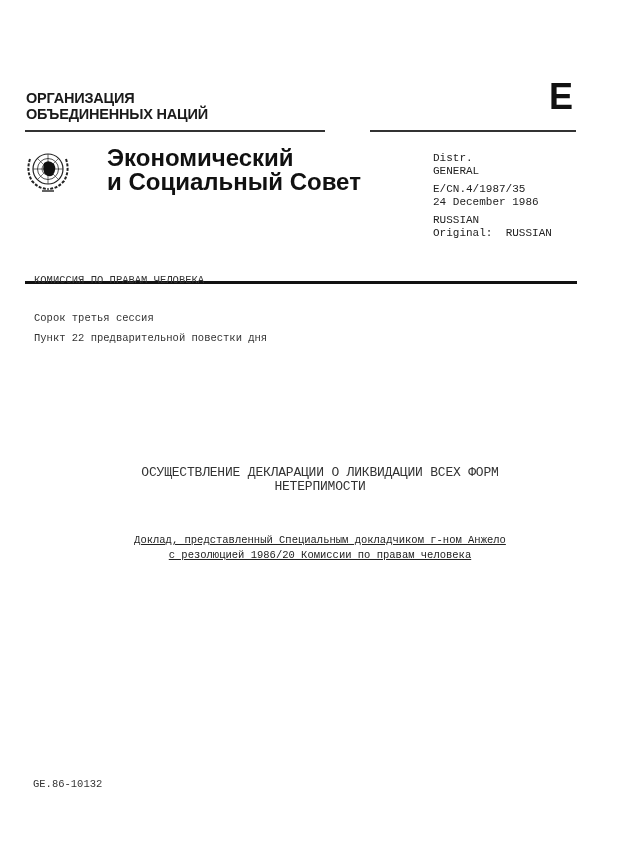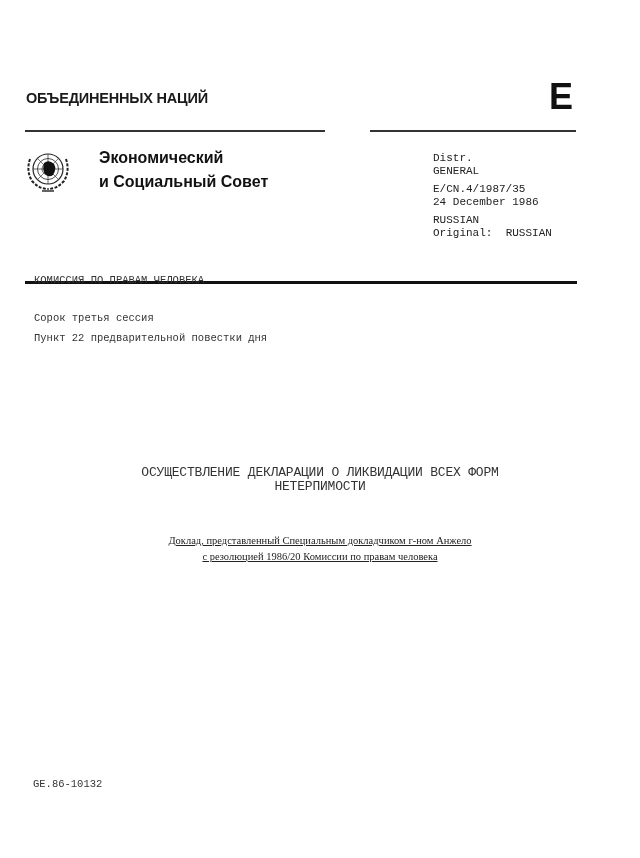--- a/index.html
+++ b/index.html
@@ -9,38 +9,39 @@
     .mono { font-family: "Liberation Mono", "DejaVu Sans Mono", monospace; }
 
     .org-name { left: 26px; top: 90px; font-size: 14.5px; font-weight: bold; line-height: 16px; letter-spacing: -0.2px; color: #1a1a1a; }
     .lang-letter { left: 549px; top: 78px; font-size: 36px; font-weight: bold; line-height: 38px; color: #111; }
 
     .rule-thin { height: 1.5px; background: #333; }
     .rule-thick { height: 3px; background: #111; }
 
     .emblem { left: 22px; top: 145px; width: 52px; height: 52px; }
 
-    .council { left: 99px; top: 146px; font-size: 16px; font-weight: bold; line-height: 24px; color: #111; }
+    .council { left: 107px; top: 146px; font-size: 24px; font-weight: bold; line-height: 24px; color: #111; }
 
     .docinfo { left: 433px; top: 152px; font-size: 11px; line-height: 12.5px; color: #222; }
     .docinfo .gap { height: 6px; }
 
     .meta { left: 34px; font-size: 10.5px; color: #333; line-height: 12px; }
 
     .title-block { left: 110px; top: 466px; width: 420px; text-align: center; font-size: 13px; line-height: 14px; color: #333; letter-spacing: -0.2px; }
 
     .report-block { left: 125px; top: 533px; width: 390px; font-size: 10.5px; line-height: 15px; color: #222; text-align: center; }
-    .report-block span { text-decoration: underline; font-family: Liberation Serif, serif; }
+    .report-block span { text-decoration: underline; }
 
     .footer-code { left: 33px; top: 778px; font-size: 10.5px; color: #333; }
   </style>
 </head>
 <body>
 
 <div class="abs sans org-name">
+  <div>ОРГАНИЗАЦИЯ</div>
   <div>ОБЪЕДИНЕННЫХ НАЦИЙ</div>
 </div>
 
 <div class="abs sans lang-letter">E</div>
 
 <div class="abs rule-thin" style="left:25px; top:130px; width:300px;"></div>
 <div class="abs rule-thin" style="left:370px; top:130px; width:206px;"></div>
 
 <div class="abs emblem">
   <svg width="52" height="52" viewBox="0 0 52 52">

